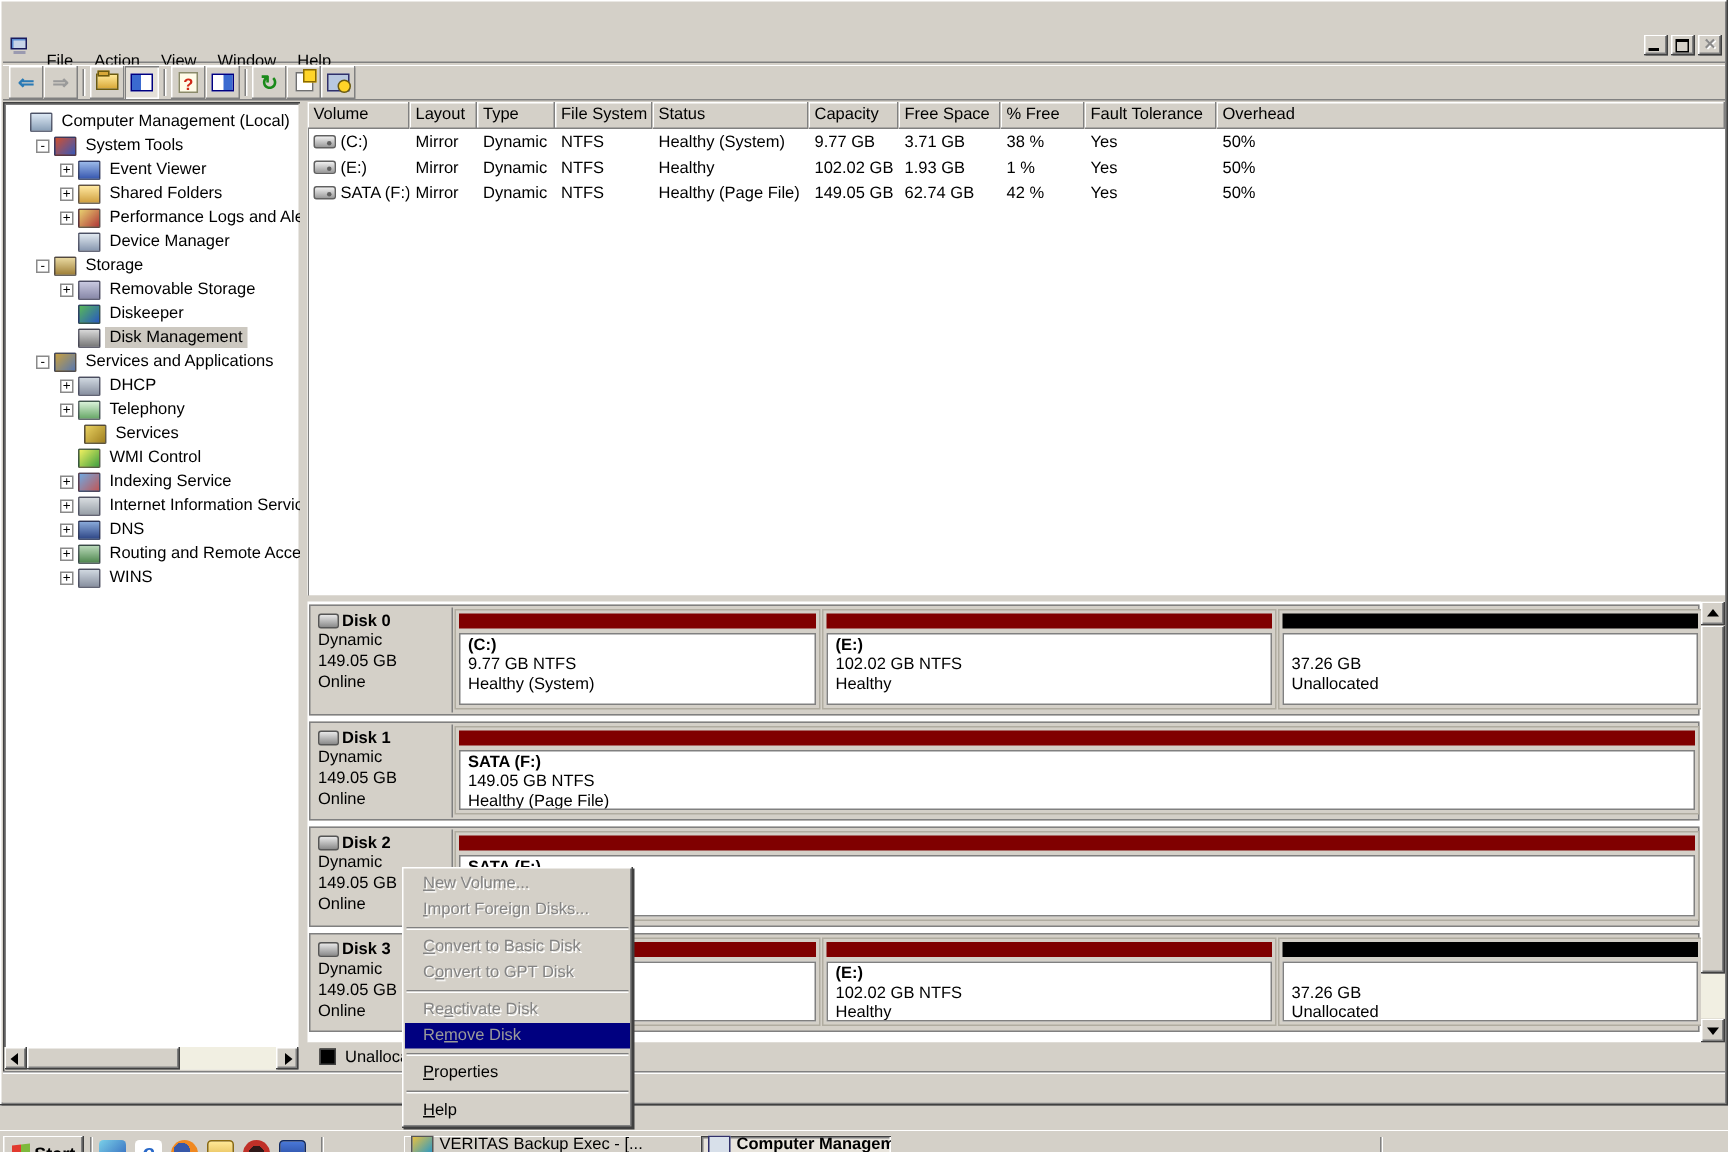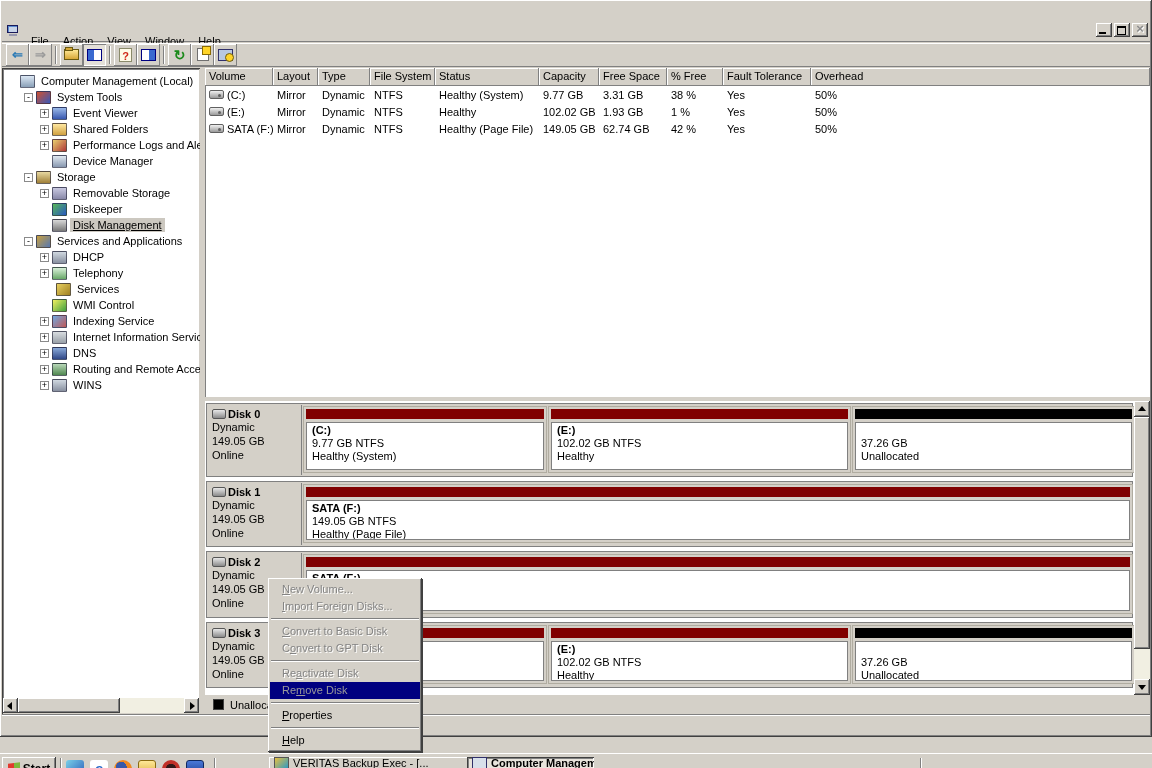--- a/index.html
+++ b/index.html
@@ -52,21 +52,21 @@
   .tbg-manage-computer { width:15px; height:12px; background:#b8c8e0; border:1px solid #30306a; position:relative; }
   .tbg-manage-computer::before { content:""; position:absolute; right:-2px; bottom:-2px; width:7px; height:7px; background:#ffd428; border-radius:50%; border:1px solid #6a5a10; }
 
   
   .tree-pane { position:absolute; left:2px; top:68px; width:198px; height:646px; background:#fff; box-shadow: inset 1px 1px 0 #404040, inset -1px -1px 0 #d4d0c8, inset 2px 2px 0 #808080; padding:5px 0 0 2px; overflow:hidden; }
   .tree-row { height:16px; display:flex; align-items:center; white-space:nowrap; }
   .expander { width:9px; height:9px; border:1px solid #8a8a8a; background:#fff; font-size:9px; line-height:7px; text-align:center; color:#000; flex:none; }
   .exp-space { width:9px; flex:none; }
   .ti { width:15px; height:13px; flex:none; margin:0 3px 0 3px; border:1px solid rgba(40,40,60,.65); border-radius:1px; }
   .tree-label { padding:1px 3px; }
-  .tree-label.sel { background:#ccc8c0;text-decoration:underline; }
+  .tree-label.sel { background:#ccc8c0; }
   .ti-computer{background:linear-gradient(#dce8f4,#8aa0b8);} .ti-system-tools{background:linear-gradient(135deg,#d05030,#3858b8);}
   .ti-event-viewer{background:linear-gradient(#9ab8e8,#3858b0);} .ti-shared-folders{background:linear-gradient(#ffe8a0,#d0a040);}
   .ti-performance-logs{background:linear-gradient(135deg,#e8d070,#b03838);} .ti-device-manager{background:linear-gradient(#e0e8f0,#8898b0);}
   .ti-storage{background:linear-gradient(#e8d8a0,#a08038);} .ti-removable-storage{background:linear-gradient(#c8c8e0,#8888a8);}
   .ti-diskeeper{background:linear-gradient(135deg,#58b858,#2858c0);} .ti-disk-management{background:linear-gradient(#d8d8d8,#787878);}
   .ti-services-apps{background:linear-gradient(135deg,#c8a040,#5878b0);} .ti-dhcp{background:linear-gradient(#d0d8e0,#8890a0);}
   .ti-telephony{background:linear-gradient(#d8f0d8,#68a868);} .ti-services{background:linear-gradient(135deg,#e8d060,#a08020);}
   .ti-wmi-control{background:linear-gradient(135deg,#f0f060,#40a040);} .ti-indexing-service{background:linear-gradient(135deg,#70a8e0,#c05858);}
   .ti-iis{background:linear-gradient(#d8dce0,#98a0a8);} .ti-dns{background:linear-gradient(#88a8d8,#304888);}
   .ti-rras{background:linear-gradient(#b8d8b8,#508850);} .ti-wins{background:linear-gradient(#d0d8e0,#8890a0);}
@@ -347,21 +347,21 @@
         <div class="vt-col" style="flex: 1 1 0%;">Overhead</div>
       </div>
     <div id="vt-rows">
         <div class="vt-row">
           <div class="vt-cell" style="width: 68px;"><span class="vol-ico"></span>(C:)</div>
           <div class="vt-cell" style="width: 45px;">Mirror</div>
           <div class="vt-cell" style="width: 52px;">Dynamic</div>
           <div class="vt-cell" style="width: 65px;">NTFS</div>
           <div class="vt-cell" style="width: 104px;">Healthy (System)</div>
           <div class="vt-cell" style="width: 60px;">9.77 GB</div>
-          <div class="vt-cell" style="width: 68px;">3.31 GB</div>
+          <div class="vt-cell" style="width: 68px;">3.71 GB</div>
           <div class="vt-cell" style="width: 56px;">38 %</div>
           <div class="vt-cell" style="width: 88px;">Yes</div>
           <div class="vt-cell" style="flex: 1 1 0%;">50%</div>
         </div>
         <div class="vt-row">
           <div class="vt-cell" style="width: 68px;"><span class="vol-ico"></span>(E:)</div>
           <div class="vt-cell" style="width: 45px;">Mirror</div>
           <div class="vt-cell" style="width: 52px;">Dynamic</div>
           <div class="vt-cell" style="width: 65px;">NTFS</div>
           <div class="vt-cell" style="width: 104px;">Healthy</div>

